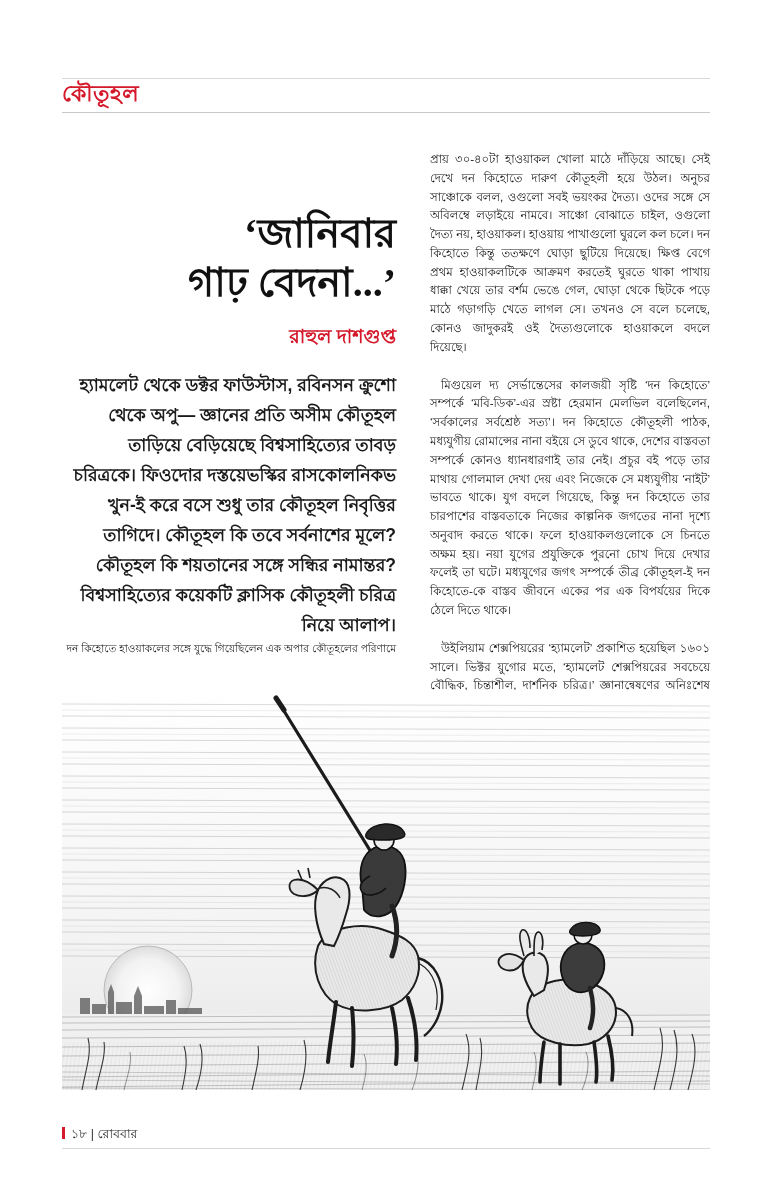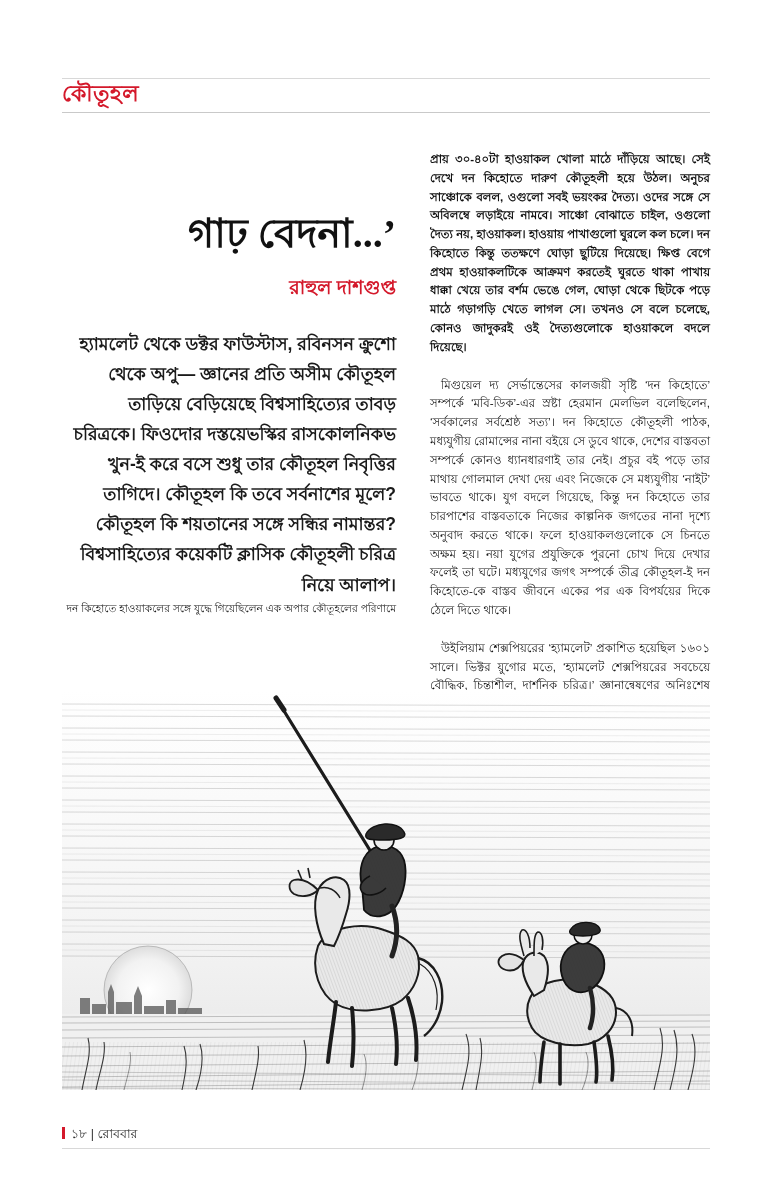--- a/index.html
+++ b/index.html
@@ -82,21 +82,21 @@
     font-size: 19px;
     font-weight: bold;
     margin-top: 14px;
     padding-right: 6px;
   }
   .standfirst {
     text-align: right;
     font-size: 17.5px;
     line-height: 1.72;
     color: #1a1a1a;
-    margin-top: 24px;
+    margin-top: 16px;
     padding-right: 6px;
     font-weight: 600;
   }
   .caption {
     text-align: right;
     font-size: 10.5px;
     line-height: 1.55;
     color: #222222;
     padding-right: 6px;
   }
@@ -111,21 +111,20 @@
   .body-text p {
     margin: 0 0 0 0;
     font-size: 11.6px;
     line-height: 1.62;
     color: #111111;
     text-align: justify;
     text-indent: 11px;
   }
   .body-text p.first {
     text-indent: 0;
-    font-weight: bold;
   }
   .body-text p + p {
     margin-top: 19px;
   }
 
   
   .illustration {
     position: absolute;
     left: 62px;
     top: 690px;
@@ -169,20 +168,21 @@
 <div class="page">
 
   <div class="section-rule"></div>
   <div class="section-label">কৌতূহল</div>
   <div class="section-underline"></div>
 
   <div class="content">
 
     <div class="left-col">
       <div class="headline">
+        <div>‘জানিবার</div>
         <div>গাঢ় বেদনা...’</div>
       </div>
       <div class="byline">রাহুল দাশগুপ্ত</div>
       <div class="standfirst">হ্যামলেট থেকে ডক্টর ফাউস্টাস, রবিনসন ক্রুশো থেকে অপু— জ্ঞানের প্রতি অসীম কৌতূহল তাড়িয়ে বেড়িয়েছে বিশ্বসাহিত্যের তাবড় চরিত্রকে। ফিওদোর দস্তয়েভস্কির রাসকোলনিকভ খুন-ই করে বসে শুধু তার কৌতূহল নিবৃত্তির তাগিদে। কৌতূহল কি তবে সর্বনাশের মূলে? কৌতূহল কি শয়তানের সঙ্গে সন্ধির নামান্তর? বিশ্বসাহিত্যের কয়েকটি ক্লাসিক কৌতূহলী চরিত্র নিয়ে আলাপ।</div>
       <div class="caption">দন কিহোতে হাওয়াকলের সঙ্গে যুদ্ধে গিয়েছিলেন এক অপার কৌতূহলের পরিণামে</div>
     </div>
 
     <div class="right-col">
       <div class="body-text">
         <p class="first">প্রায় ৩০-৪০টা হাওয়াকল খোলা মাঠে দাঁড়িয়ে আছে। সেই দেখে দন কিহোতে দারুণ কৌতূহলী হয়ে উঠল। অনুচর সাঞ্চোকে বলল, ওগুলো সবই ভয়ংকর দৈত্য। ওদের সঙ্গে সে অবিলম্বে লড়াইয়ে নামবে। সাঞ্চো বোঝাতে চাইল, ওগুলো দৈত্য নয়, হাওয়াকল। হাওয়ায় পাখাগুলো ঘুরলে কল চলে। দন কিহোতে কিন্তু ততক্ষণে ঘোড়া ছুটিয়ে দিয়েছে। ক্ষিপ্ত বেগে প্রথম হাওয়াকলটিকে আক্রমণ করতেই ঘুরতে থাকা পাখায় ধাক্কা খেয়ে তার বর্শম ভেঙে গেল, ঘোড়া থেকে ছিটকে পড়ে মাঠে গড়াগড়ি খেতে লাগল সে। তখনও সে বলে চলেছে, কোনও জাদুকরই ওই দৈত্যগুলোকে হাওয়াকলে বদলে দিয়েছে।</p>

